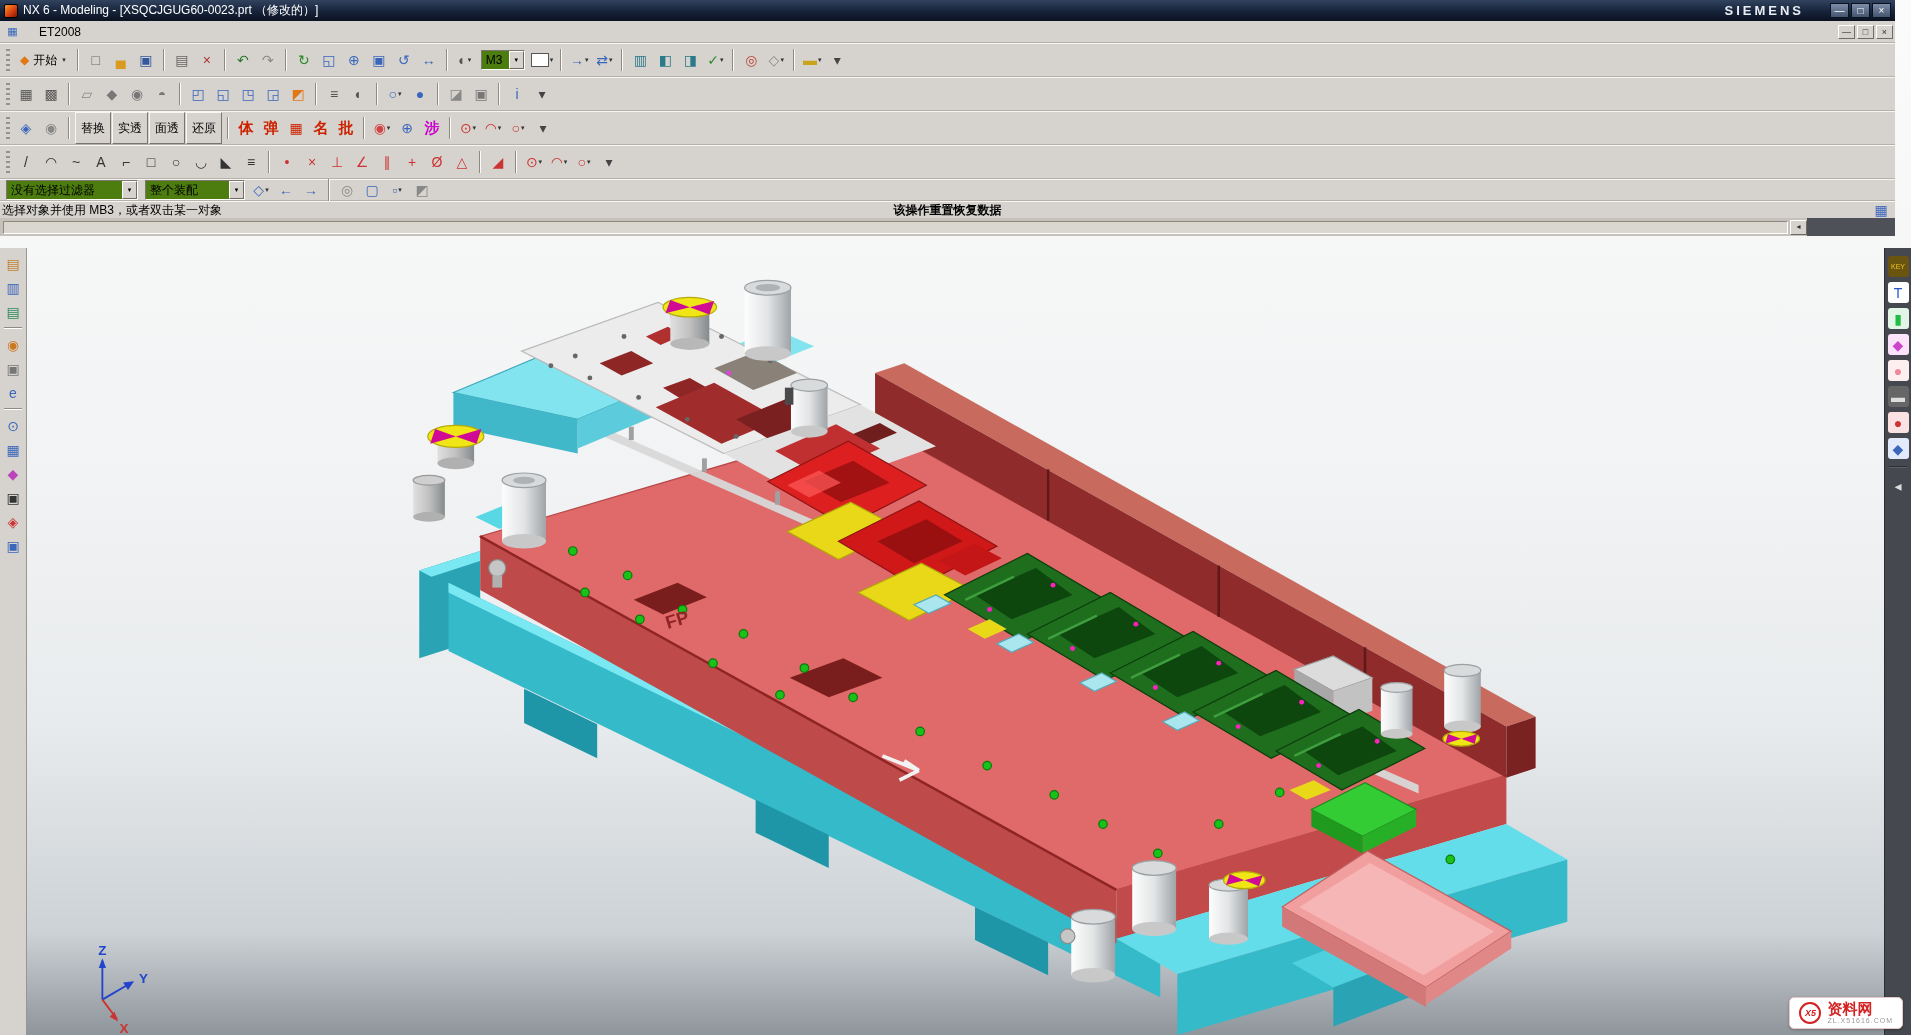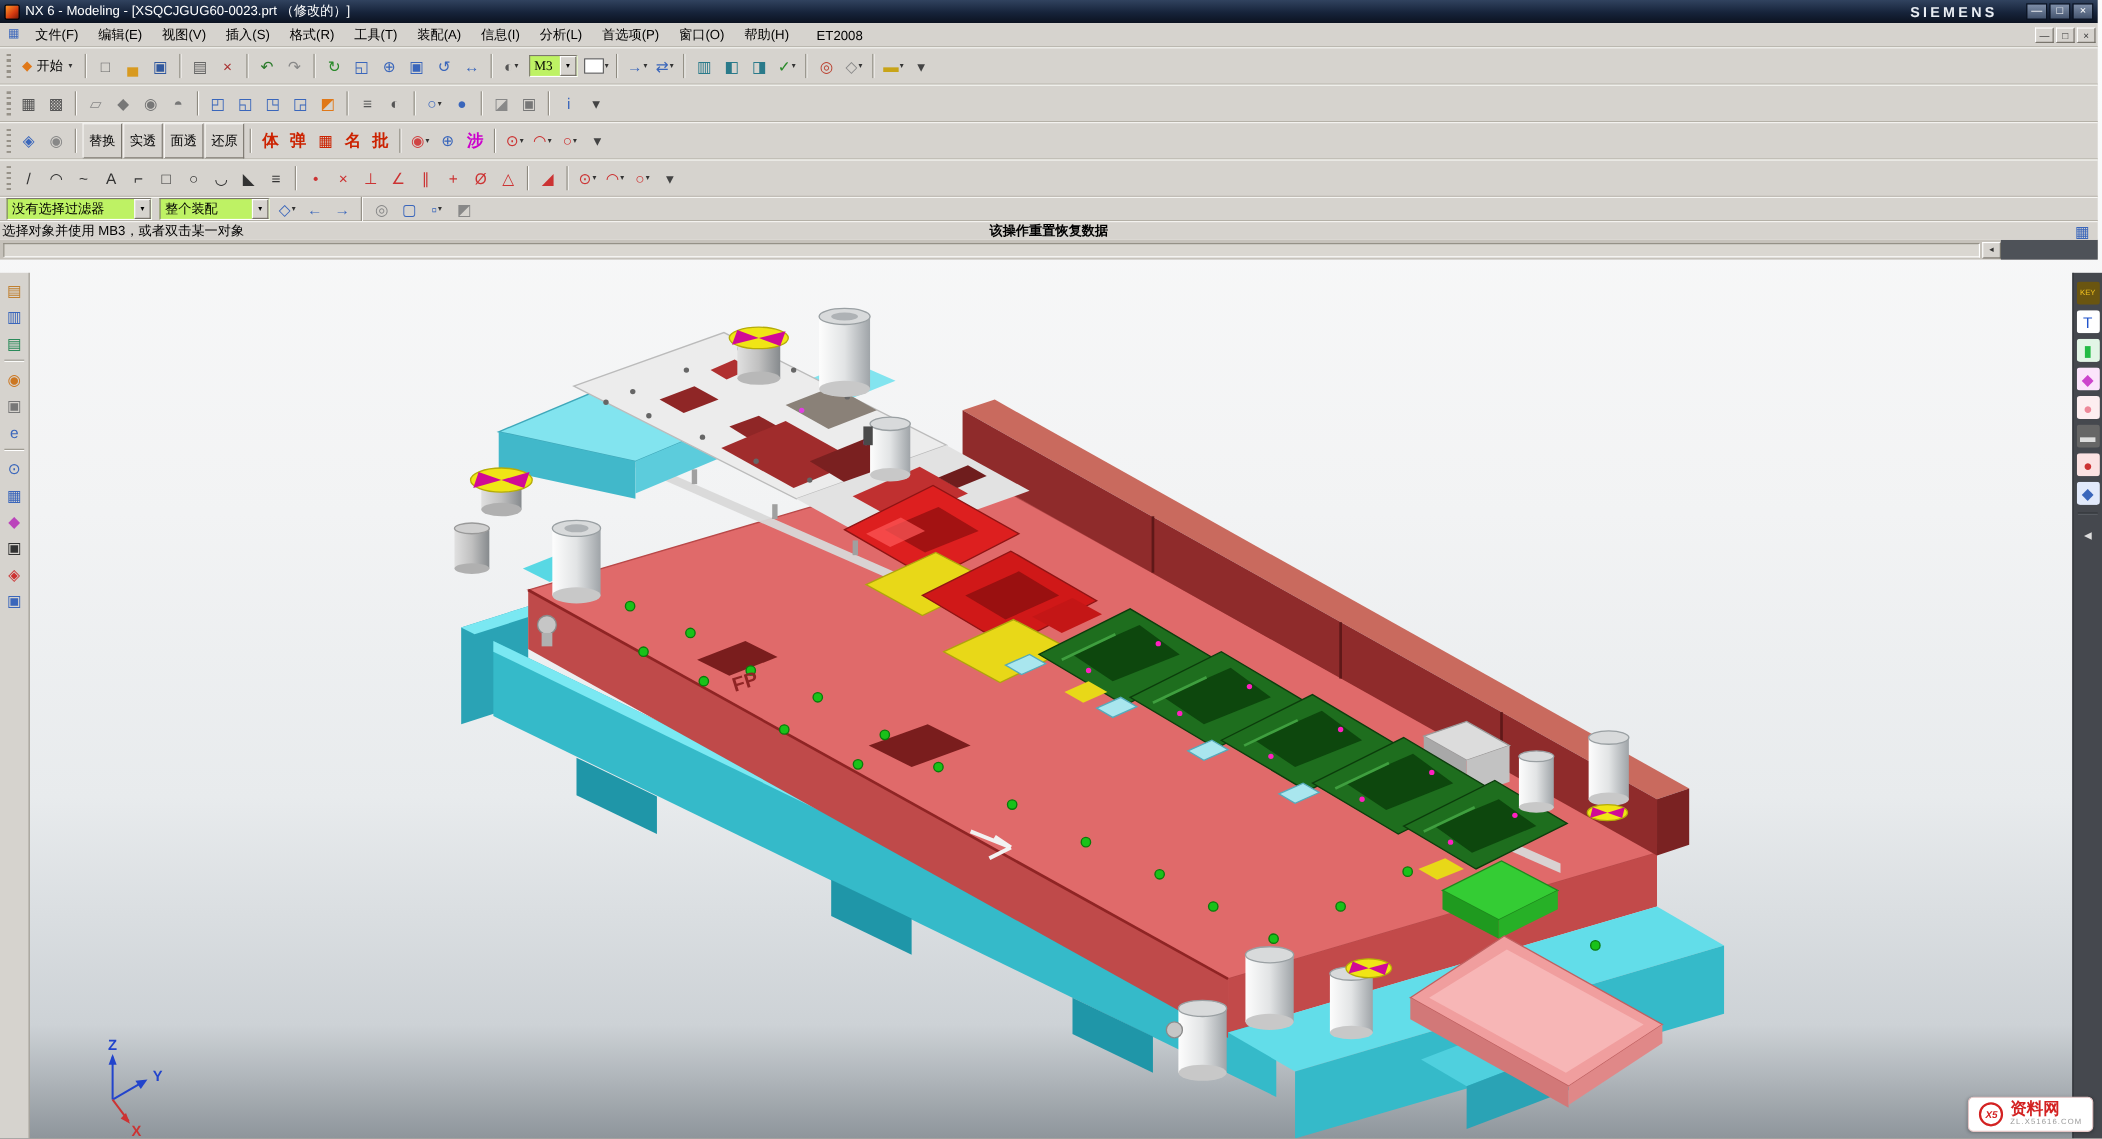--- a/index.html
+++ b/index.html
@@ -5,21 +5,21 @@
   * { margin:0; padding:0; box-sizing:border-box; user-select:none; }
   body { font-family:"Liberation Sans", sans-serif; background:#555; }
   .page { position:relative; width:1911px; height:1035px; overflow:hidden; background:#d6d3ce; }
 
   
   .vp-bg { position:absolute; inset:0; z-index:0;
     background:linear-gradient(180deg,#fbfbfb 0%,#f2f3f4 45%,#e8ebed 70%,#cdd2d6 90%,#8e959b 100%); }
   svg.model { position:absolute; inset:0; z-index:1; }
 
   
-  .chrome { position:absolute; top:0; left:0; right:4px; z-index:5; }
+  .chrome { position:absolute; top:0; left:0; right:16px; z-index:5; }
   .titlebar { height:21px; background:linear-gradient(180deg,#31435f 0%,#16233a 55%,#0b1220 100%);
     display:flex; align-items:center; padding:0 4px; color:#fff; font-size:12px; }
   .nx-icon { width:14px; height:14px; margin-right:5px; border-radius:2px;
     background:linear-gradient(135deg,#ff9a2a,#d43a10 60%,#7a1a06); border:1px solid #000; }
   .tb-title { white-space:nowrap; }
   .tb-spacer { flex:1; }
   .brand { font-weight:bold; letter-spacing:3px; font-size:13px; color:#e9edf3; margin-right:24px; }
   .x-winbtn { width:19px; height:15px; margin-left:2px; font-size:10px; line-height:13px; text-align:center;
     color:#fff; background:linear-gradient(180deg,#7e8ea8,#44546e); border:1px solid #0a1322; }
 
@@ -39,22 +39,22 @@
   .x-icon { min-width:24px; height:24px; display:flex; align-items:center; justify-content:center;
     border:1px solid transparent; border-radius:2px; }
   .x-icon .g { font-size:14px; line-height:1; }
   .dda { font-size:7px; color:#333; margin-left:1px; }
   .x-labeled { display:flex; align-items:center; gap:4px; height:24px; padding:0 6px; font-size:12px; color:#000; }
   .x-labeled .g { font-size:12px; }
   .x-textbtn { height:20px; padding:15px 5px; font-size:12px; color:#000; background:#d6d3ce;
     border:1px solid; border-color:#f7f6f3 #79756d #79756d #f7f6f3; display:flex; align-items:center; }
   .x-charbtn { min-width:24px; height:23px; display:flex; align-items:center; justify-content:center;
     font-size:15px; font-weight:bold; }
-  .x-combo { display:flex; align-items:center; height:20px; background:#bef264; margin:0 3px;
-    border:1px solid; border-color:#7c786f #fff #fff #7c786f; font-size:12px;font-family:Liberation Serif, serif; }
+  .x-combo { display:flex; align-items:center; height:20px; background:#4d7c0f; margin:0 3px;
+    border:1px solid; border-color:#7c786f #fff #fff #7c786f; font-size:12px; }
   .x-combo .val { flex:1; padding:0 4px; white-space:nowrap; overflow:hidden; }
   .ddb { width:15px; height:18px; display:flex; align-items:center; justify-content:center; font-size:7px;
     background:#d6d3ce; border:1px solid; border-color:#fff #6f6b63 #6f6b63 #fff; }
   .x-swatch { display:flex; align-items:center; height:22px; padding:0 2px; }
   .x-swatch .sw { width:18px; height:14px; border:1px solid #555; }
 
   .selbar { height:22px; }
   .promptbar { height:17px; background:#d6d3ce; border-top:1px solid #f6f5f2; position:relative;
     display:flex; align-items:center; font-size:12px; color:#000; }
   .prompt-left { margin-left:2px; white-space:nowrap; }
@@ -359,34 +359,20 @@
       <span class="brand">SIEMENS</span>
       <div style="display:flex">
           <div class="x-winbtn">—</div>
           <div class="x-winbtn">□</div>
           <div class="x-winbtn">×</div>
         </div>
     </div>
 
     <div class="menubar">
       <div class="child-icon">▦</div>
-      <div style="display:flex">
-          <div class="x-menu">文件(F)</div>
-          <div class="x-menu">编辑(E)</div>
-          <div class="x-menu">视图(V)</div>
-          <div class="x-menu">插入(S)</div>
-          <div class="x-menu">格式(R)</div>
-          <div class="x-menu">工具(T)</div>
-          <div class="x-menu">装配(A)</div>
-          <div class="x-menu">信息(I)</div>
-          <div class="x-menu">分析(L)</div>
-          <div class="x-menu">首选项(P)</div>
-          <div class="x-menu">窗口(O)</div>
-          <div class="x-menu">帮助(H)</div>
-        </div>
       <span class="menu-extra">ET2008</span>
       <span class="tb-spacer"></span>
       <div style="display:flex">
           <div class="x-childbtn">—</div>
           <div class="x-childbtn">□</div>
           <div class="x-childbtn">×</div>
         </div>
     </div>
 
     <div class="tbrow">

